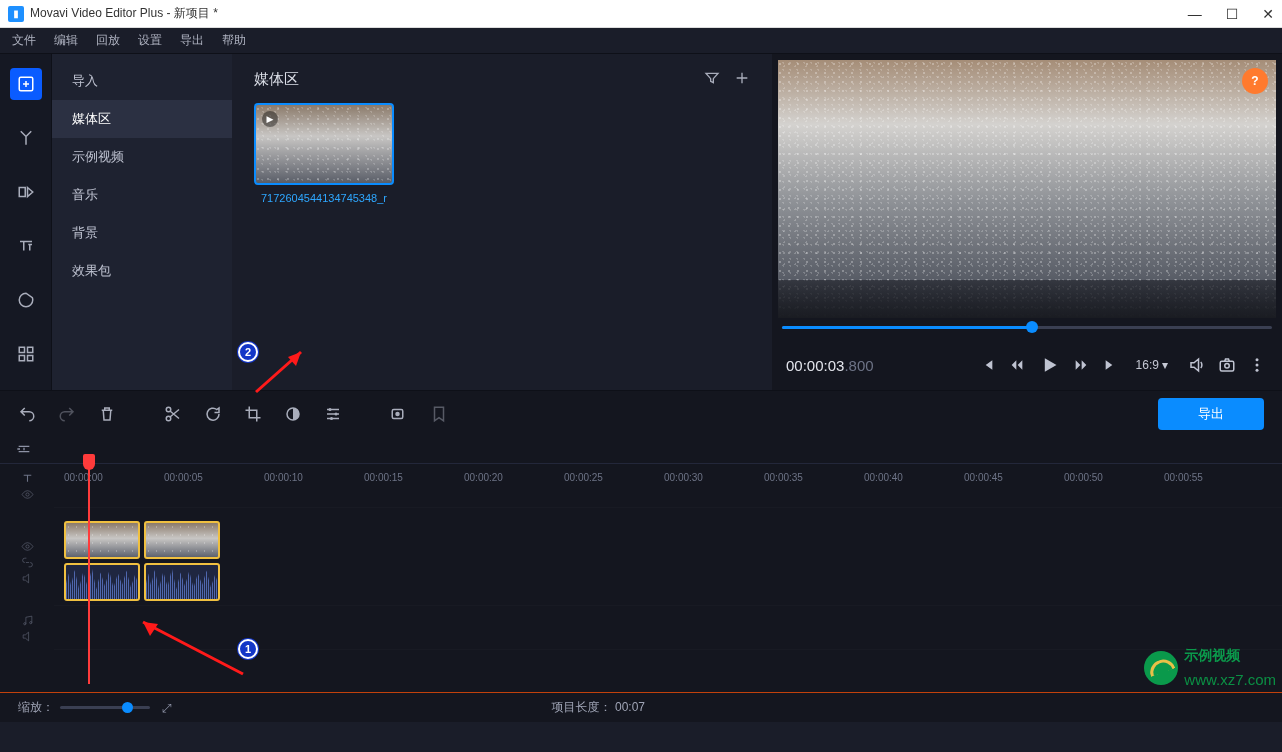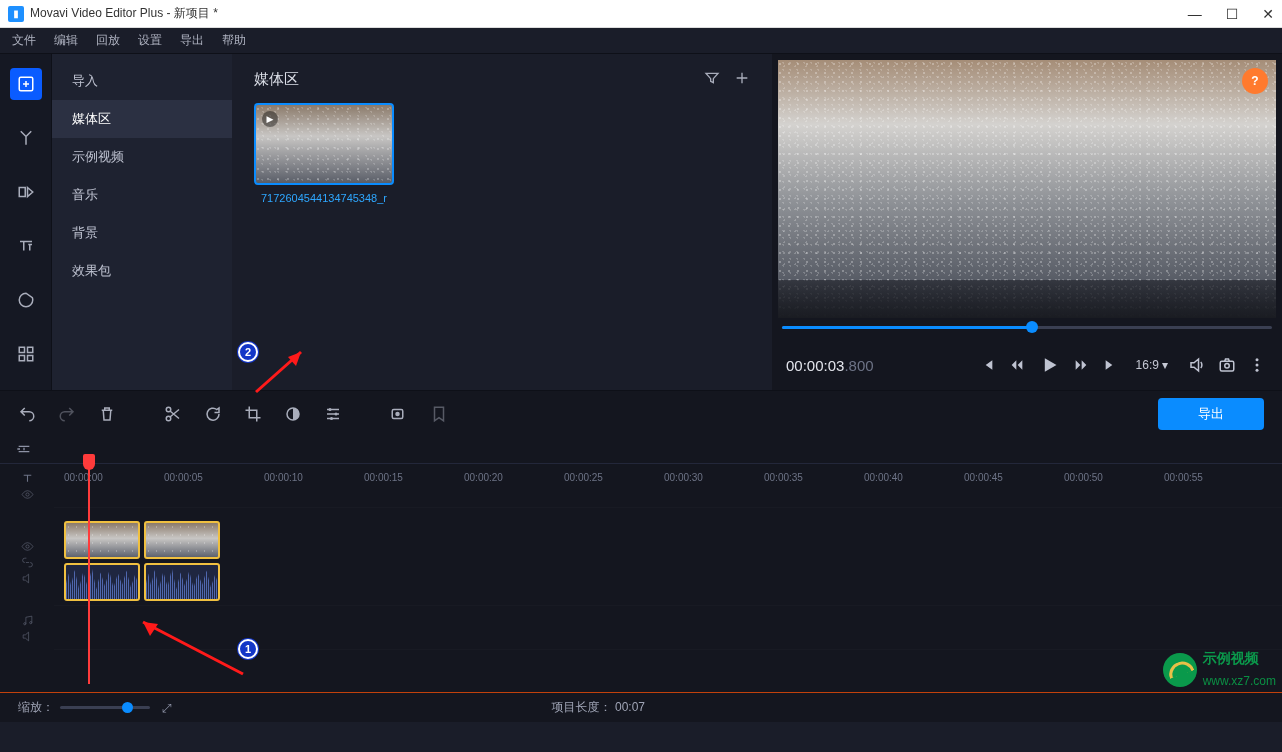--- a/index.html
+++ b/index.html
@@ -97,21 +97,21 @@
 .timeline .footer .zslider { width: 90px; height:3px; background:#3a3f52; border-radius:2px; position:relative; }
 .timeline .footer .zslider .zh { position:absolute; top:-4px; left:62px; width:11px; height:11px; border-radius:50%; background:#0a8cff; }
 .timeline .footer .projlen { margin-left: 380px; }
 
 
 .watermark { position:absolute; right:6px; bottom:34px; display:flex; align-items:center; gap:6px; opacity:.9; z-index:30; }
 .watermark .wmicon { width:34px; height:34px; border-radius:50%; background:#0aa850; display:flex; align-items:center; justify-content:center; color:#fff; position:relative; overflow:hidden; }
 .watermark .wmicon::before { content:""; position:absolute; width:20px; height:10px; border:3px solid #ffd34d; border-bottom:none; border-radius:14px 14px 0 0; top:9px; transform:rotate(-20deg); }
 .watermark .wmtext { display:flex; flex-direction:column; line-height:1.1; }
 .watermark .wmtext .l1 { color:#0aa850; font-size:14px; font-weight:bold; }
-.watermark .wmtext .l2 { color:#0a9c48; font-size:12px;margin-top:8px; }
+.watermark .wmtext .l2 { color:#0a9c48; font-size:15px;margin-top:8px; }
 
 
 .annot { position:absolute; z-index:25; pointer-events:none; }
 .annot.badge { width:20px; height:20px; border-radius:50%; background:#1336c7; color:#fff; border:2px solid #fff; font-size:11px; font-weight:bold; display:flex; align-items:center; justify-content:center; box-shadow:0 0 0 1px #1336c7; }
 .arrowline { stroke:#ff1a1a; stroke-width:3; fill:none; }
 .arrowhead { fill:#ff1a1a; }
 </style>
 </head>
 <body>
 

